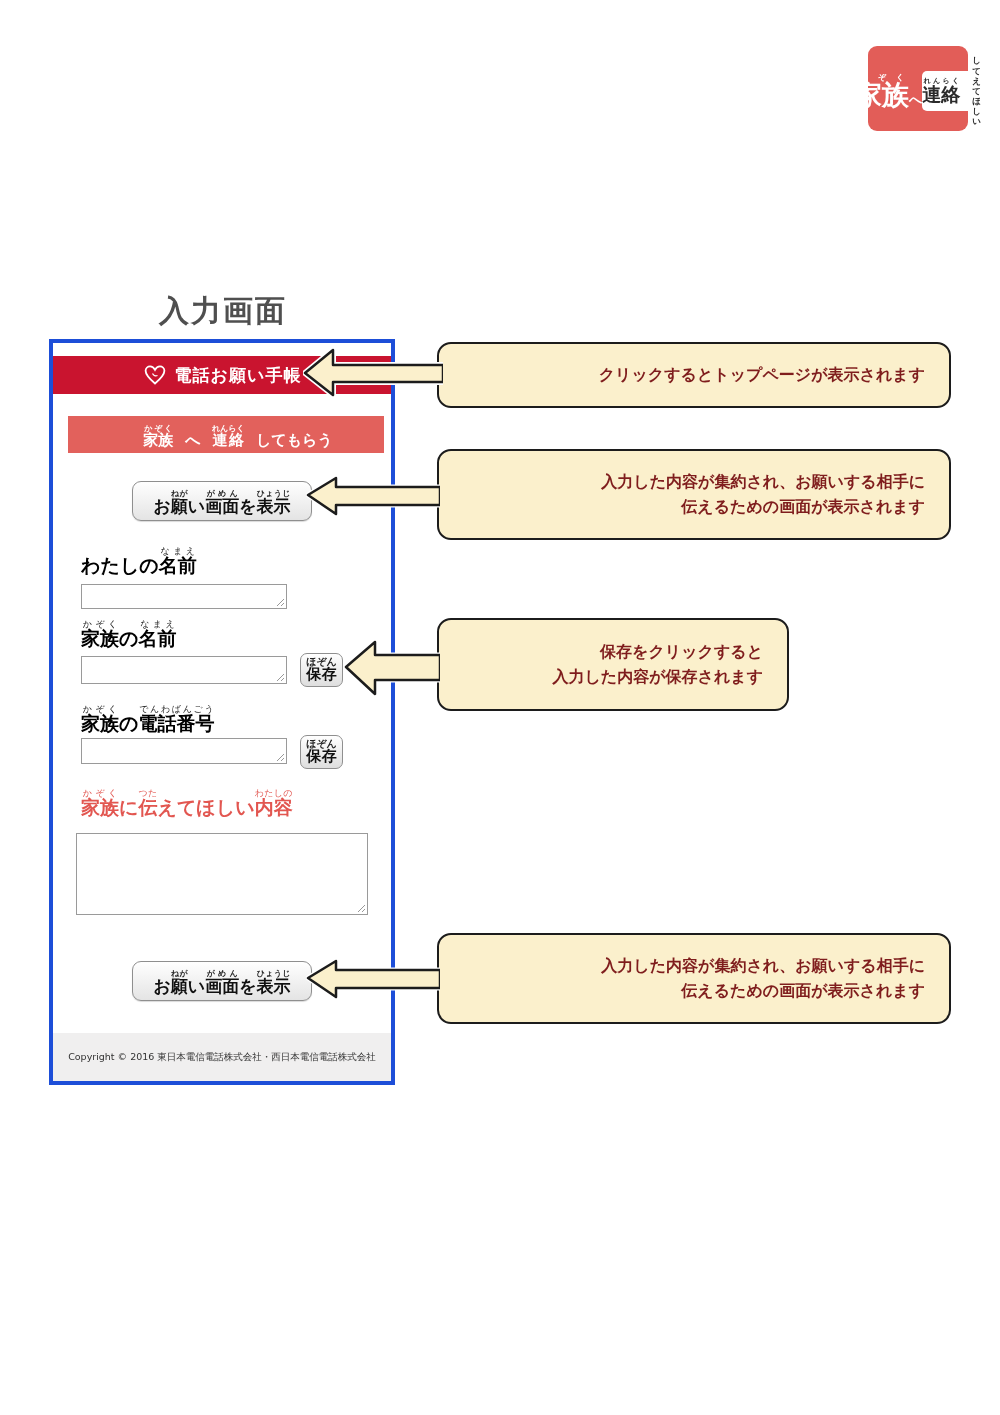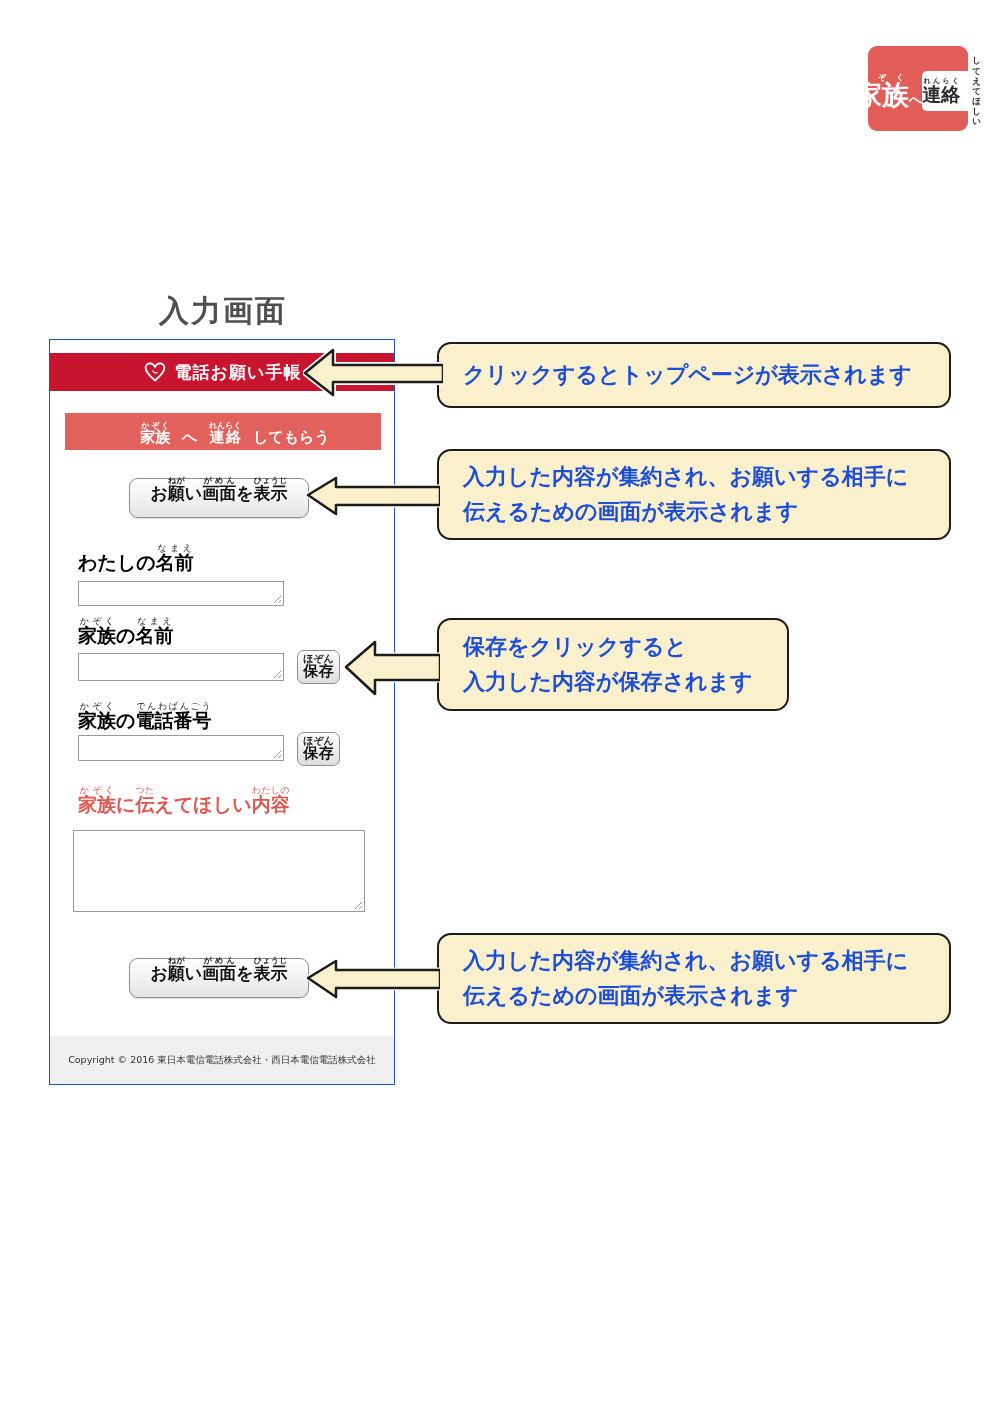--- a/index.html
+++ b/index.html
@@ -28,39 +28,39 @@
   .badge-bottom rt { font-size:7px; font-weight:bold; }
   .badge-small { display:flex; flex-direction:column; font-size:8.5px; font-weight:bold; line-height:1.2; }
   
   .page-title {
     position:absolute; left:49px; top:291px; width:348px; text-align:center;
     font-size:30px; letter-spacing:2px; color:#4f4f4f; font-weight:600;
   }
   
   .phone {
     position:absolute; left:49px; top:339px; width:346px; height:746px;
-    background:#ffffff; border:1px solid #1d4ed8; box-sizing:border-box; z-index:1;
+    background:#ffffff; border:4px solid #1d4ed8; box-sizing:border-box; z-index:1;
   }
   .phone-header {
     position:absolute; top:13px; left:0; right:0; height:38px; background:#c9142f;
     display:flex; align-items:center; justify-content:center; gap:8px;
   }
   .phone-header-title { color:#ffffff; font-size:17px; font-weight:bold; letter-spacing:1px; }
   .banner {
     position:absolute; top:73px; left:15px; width:316px; height:37px; background:#e2615c;
     display:flex; align-items:flex-end; justify-content:center; box-sizing:border-box; padding-bottom:5px;
   }
   .banner ruby, .banner span { color:#ffffff; font-size:15px; font-weight:bold; line-height:1;margin-left:12px; }
   .banner rt { font-size:8px; font-weight:bold; }
   .big-btn {
     position:absolute; width:180px; height:40px; left:79px;
     border:1px solid #8f8f8f; border-radius:9px;
     background:linear-gradient(#ffffff,#e4e4e4);
     display:flex; align-items:flex-end; justify-content:center; box-sizing:border-box;
-    padding-bottom:15px; cursor:pointer; box-shadow:0 1px 1px rgba(0,0,0,0.15);
+    padding-bottom:5px; cursor:pointer; box-shadow:0 1px 1px rgba(0,0,0,0.15);
   }
   .big-btn ruby, .big-btn span { font-size:17px; font-weight:bold; color:#111111; line-height:1; }
   .big-btn rt { font-size:8px; font-weight:bold; color:#222222; }
   .field-label { position:absolute; left:28px; line-height:1; white-space:nowrap; }
   .field-label ruby, .field-label span { font-size:19px; font-weight:bold; color:#000000; }
   .field-label rt { font-size:9px; font-weight:normal; color:#222222; }
   .field-label.red ruby, .field-label.red span { color:#e25650; }
   .field-label.red rt { color:#e25650; }
   .ta-wrap { position:absolute; }
   .ta-wrap textarea {
@@ -82,21 +82,21 @@
     position:absolute; left:0; right:0; bottom:0; height:48px; background:#f0efef;
     display:flex; align-items:center; justify-content:center;
   }
   .phone-footer div { font-size:9.5px; color:#333333; }
   
   .callout {
     position:absolute; background:#fbf0cc; border:2px solid #1c1c1c; border-radius:14px;
     box-sizing:border-box; display:flex; flex-direction:column; justify-content:center;
     padding:8px 24px; z-index:4;
   }
-  .callout .line { font-size:22px; font-weight:600; color:#1d4ed8; line-height:1.55; white-space:nowrap; }
+  .callout .line { font-size:16px; font-weight:600; color:#7f1d1d; line-height:1.55; white-space:nowrap;text-align:right; }
   .arrow { position:absolute; z-index:5; }
 </style>
 </head>
 <body>
 
 <div class="badge">
   <div class="badge-top"><ruby>家族<rt>かぞく</rt></ruby><span class="suffix">へ</span></div>
   <div class="badge-bottom">
     <div><ruby>連絡<rt>れんらく</rt></ruby></div>
     <div class="badge-small">

